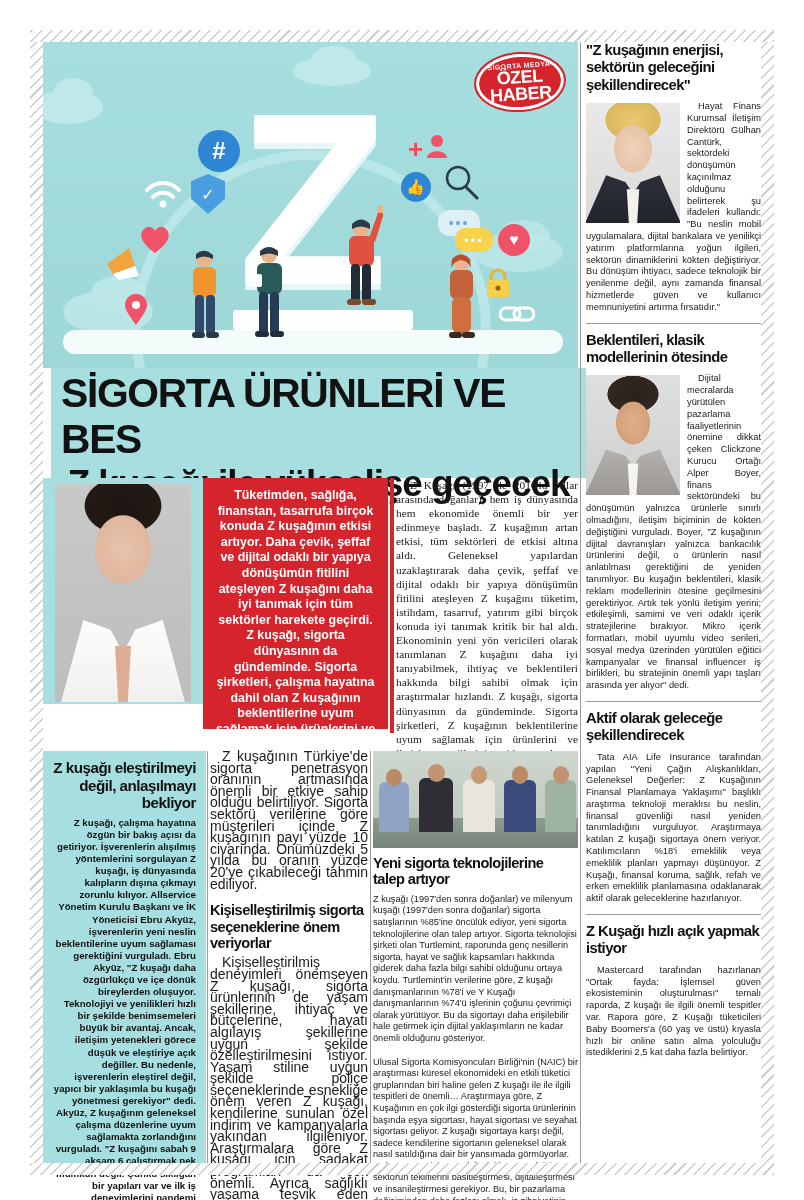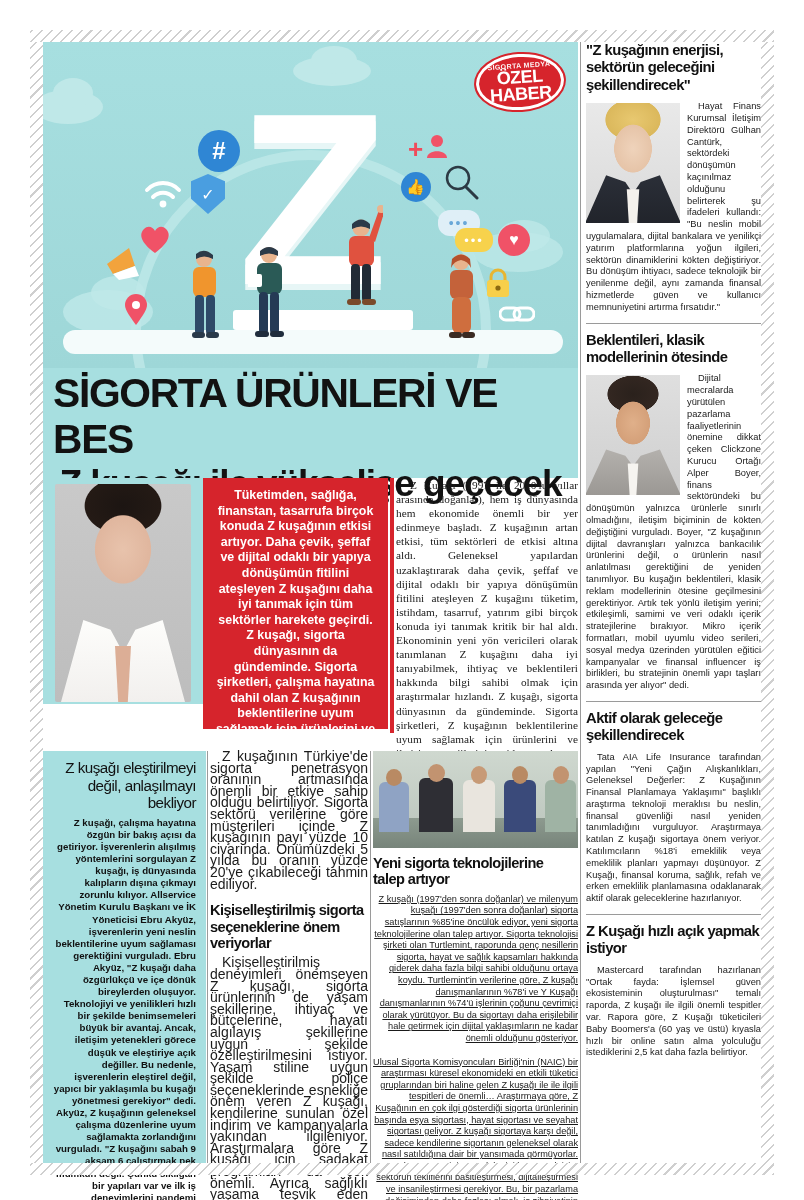--- a/index.html
+++ b/index.html
@@ -115,21 +115,21 @@
     color: #ffffff; text-align: center;
     transform: rotate(-4deg);
   }
   .badge .b-top { font-size: 7px; letter-spacing: .4px; font-weight: bold; opacity:.95; }
   .badge .b-l1  { font-size: 18px; font-weight: bold; line-height: 17px; letter-spacing:-.5px;}
   .badge .b-l2  { font-size: 18px; font-weight: bold; line-height: 17px; letter-spacing:-.5px;}
 
   
   .headline {
     position: absolute;
-    left: 0; top: 326px;
+    left: 8px; top: 326px;
     width: 535px; height: 110px;
     background: #a7dfe0;
     padding: 2px 10px 0 10px;
   }
   .hl1 {
     font-size: 40px; font-weight: bold; color: #121212;
     letter-spacing: -1.3px; line-height: 46px;
     font-family: "Liberation Sans", sans-serif;
     transform: scaleX(1.02);
     transform-origin: left;
@@ -185,35 +185,35 @@
   .lcol { position: absolute; top: 0; }
   .lcol-1 { left: 0; width: 163px; background:#a7dfe0; height:412px; padding: 8px 10px; }
   .lcol-2 { left: 167px; width: 158px; height:412px; }
   .lcol-3 { left: 330px; width: 205px; height:412px; }
 
   .vrule { position:absolute; top: 0; width:1px; height:412px; background:#9a9a9a; }
   .vr1 { left: 164px; }
   .vr2 { left: 327px; }
 
   .kick {
-    font-size: 15.2px; font-weight: normal; color:#111;
+    font-size: 15.2px; font-weight: bold; color:#111;
     line-height: 17.6px; letter-spacing: -.5px;
     text-align: right; margin-bottom: 5px;
   }
   .bodytxt {
     font-size: 9.7px; line-height: 12.1px; color:#111;
     font-weight: bold; text-align: right;
   }
   .h-blk {
     font-size: 14.6px; font-weight: bold; color:#111;
     line-height: 16.4px; letter-spacing: -.55px; margin-bottom: 6px;
   }
   .body2 { font-size: 14px; line-height: 11.6px; color:#1a1a1a; text-align: justify; }
   .body2 p { text-indent: 12px; }
-  .body3 { font-size: 9.2px; line-height: 11.6px; color:#1a1a1a; text-align: right; text-decoration: underline; }
+  .body3 { font-size: 9.2px; line-height: 11.6px; color:#1a1a1a; text-align: left; }
   .gap { height: 12px; }
 
   .photo-youth {
     width: 205px; height: 97px;
     background:
       linear-gradient(#cfd8cf, #b9c3bb);
     position: relative; overflow: hidden; margin-bottom: 7px;
   }
   .photo-youth .bench { position:absolute; left:0; bottom:0; width:100%; height:30px;
     background: linear-gradient(#8d9a8f, #77847a); }

